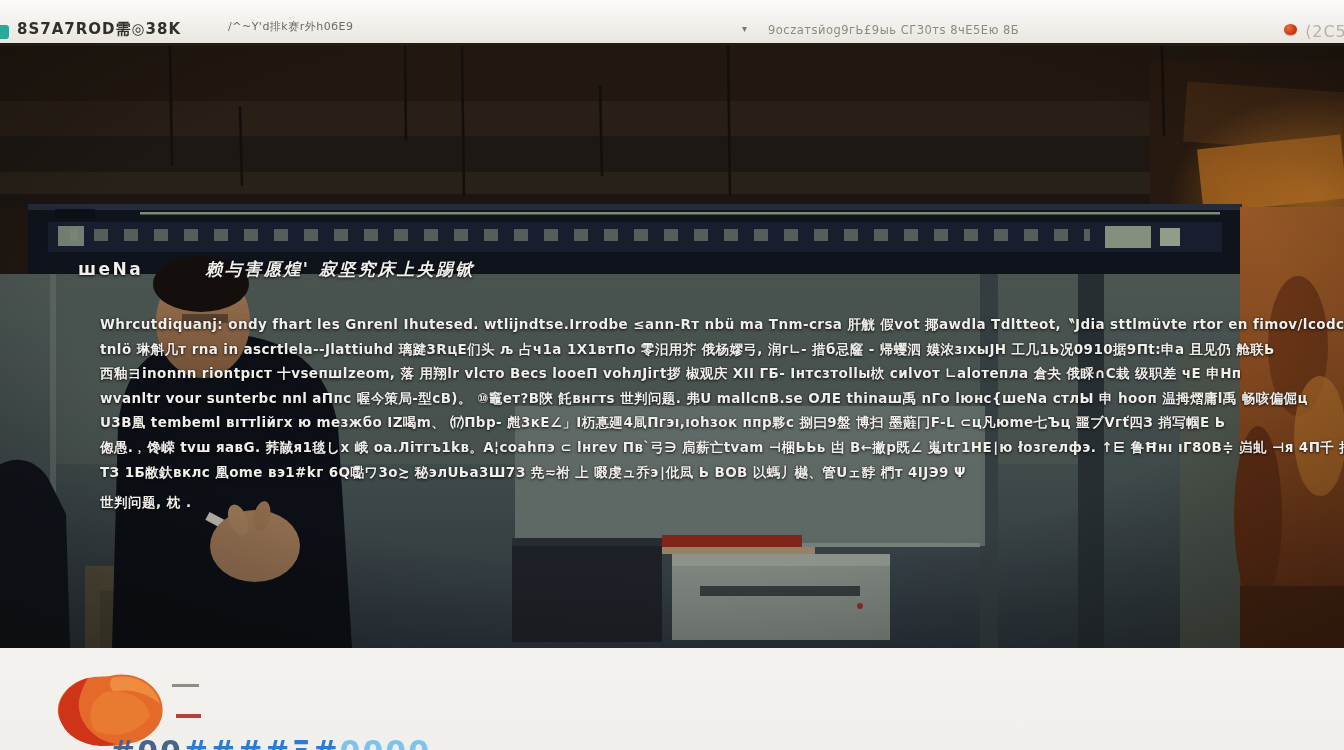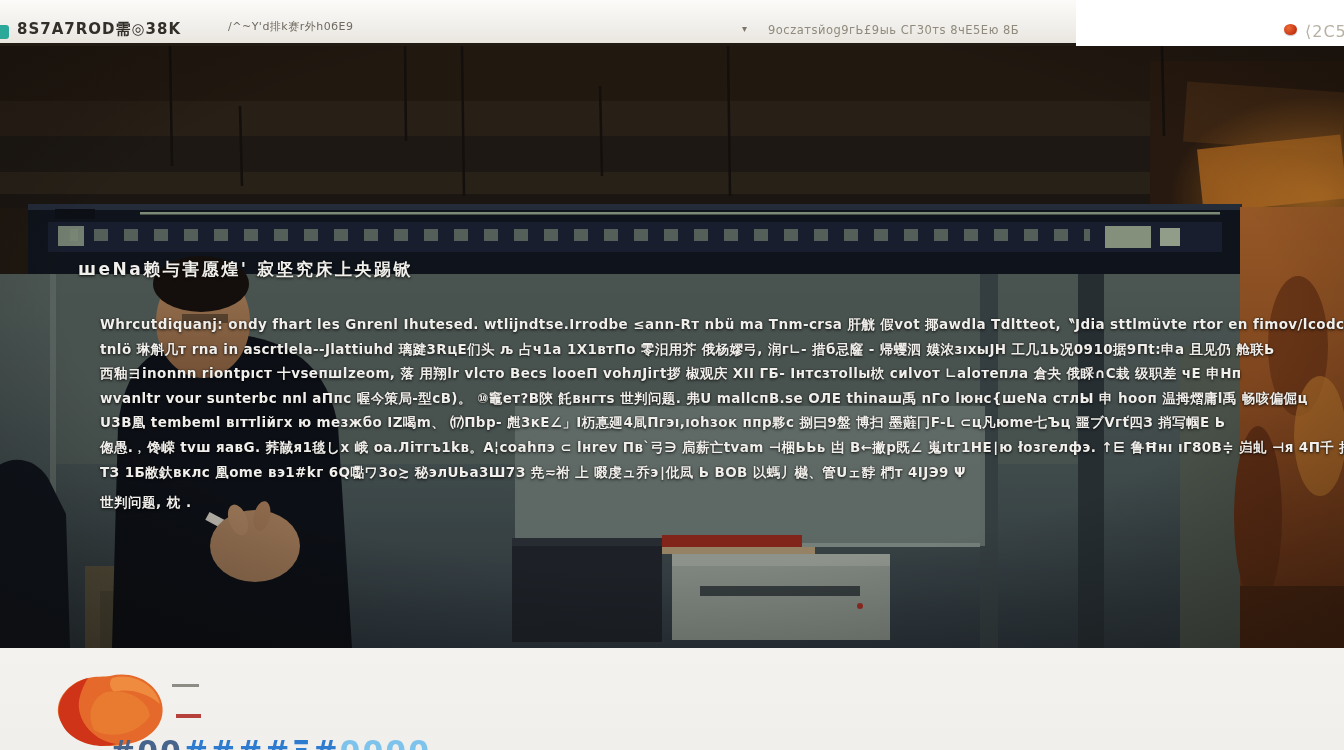--- a/index.html
+++ b/index.html
@@ -1,20 +1,20 @@
 <!DOCTYPE html>
 <html><head>
 <meta charset="utf-8">
 <style>
   html,body{margin:0;padding:0;background:#ffffff;}
   .page{position:relative;width:1344px;height:750px;overflow:hidden;
         font-family:"DejaVu Sans",sans-serif;background:#ffffff;}
 
   
-  .topbar{position:absolute;left:0;top:0;width:1076px;height:46px;
+  .topbar{position:absolute;left:0;top:0;width:1344px;height:46px;
           background:linear-gradient(180deg,#fcfbf9 0%,#f2f0ec 55%,#e9e6e0 100%);
           border-bottom:3px solid #221b13;box-sizing:border-box;}
   .notch{position:absolute;left:-4px;top:25px;width:13px;height:14px;
          background:#2aa89a;border-radius:3px;}
   .brand{position:absolute;left:17px;top:20px;font-size:15px;font-weight:700;
          color:#322f29;letter-spacing:1px;white-space:nowrap;}
   .path{position:absolute;left:228px;top:19px;font-size:11px;color:#6e695e;
         letter-spacing:.5px;white-space:nowrap;}
   .caret{position:absolute;left:742px;top:23px;font-size:10px;color:#7d7769;}
   .meta{position:absolute;left:768px;top:23px;font-size:11.5px;color:#8f8a7c;
@@ -26,21 +26,21 @@
             letter-spacing:1px;white-space:nowrap;}
 
   
   .hero{position:absolute;left:0;top:46px;width:1344px;height:602px;overflow:hidden;
         background:#241b12;}
   .scene{position:absolute;left:0;top:0;}
   .hero-text{position:absolute;z-index:5;color:#f1efeb;
              text-shadow:0 1px 3px rgba(0,0,0,.85),0 0 1px rgba(0,0,0,.6);}
   .heading{left:78px;top:212px;font-size:17px;font-weight:700;letter-spacing:2.5px;
            white-space:nowrap;}
-  .heading .h2{}
+  .heading .h2{margin-left:62px;font-style:italic;}
   .para{left:100px;top:266px;font-size:13.5px;font-weight:600;line-height:24.6px;
         letter-spacing:.4px;white-space:nowrap;}
   .closing{left:100px;top:448px;font-size:13.5px;font-weight:600;letter-spacing:.5px;}
 
   
   .footer{position:absolute;left:0;top:648px;width:1344px;height:102px;overflow:hidden;
           background:linear-gradient(180deg,#f4f2ef 0%,#f1efec 100%);}
   .logo{position:absolute;left:50px;top:22px;cursor:pointer;}
   .dash-gray{position:absolute;left:172px;top:36px;width:27px;height:3px;background:#8d8d86;}
   .dash-red{position:absolute;left:176px;top:66px;width:25px;height:4px;background:#b5413a;}

